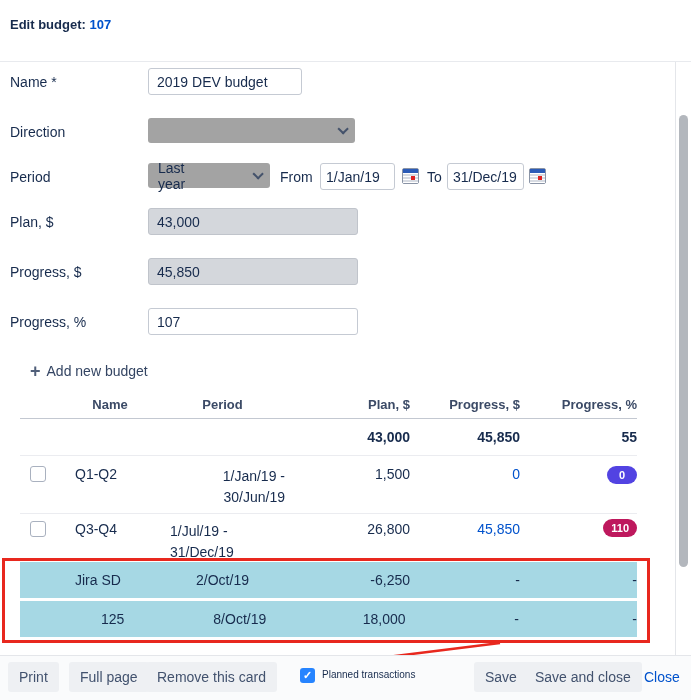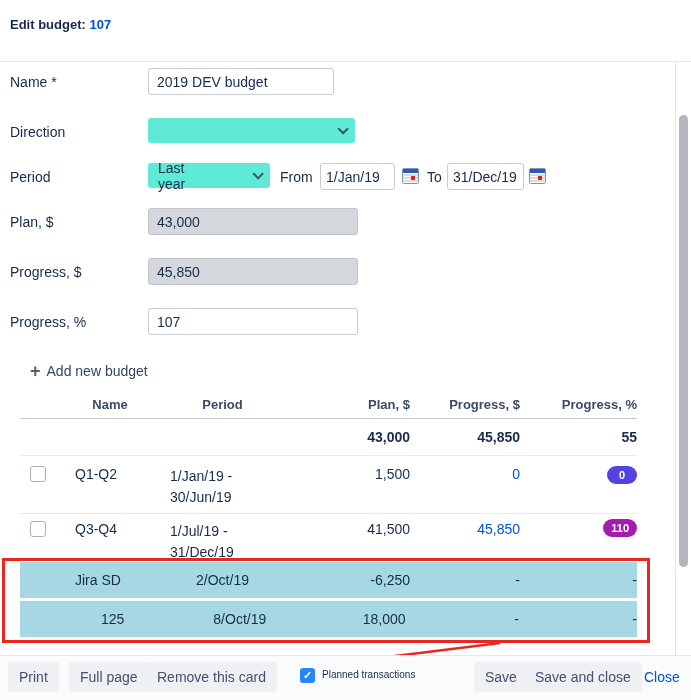--- a/index.html
+++ b/index.html
@@ -10,21 +10,21 @@
   
   .hdr { position:absolute; left:10px; top:17px; font-size:13px; font-weight:bold; }
   .hdr a { color:#0052CC; text-decoration:none; }
   .hdr-divider { position:absolute; left:0; top:61px; width:691px; height:1px; background:#e8eaee; }
 
   
   .flabel { position:absolute; font-size:14px; color:#172B4D; }
   .txt { position:absolute; height:27px; font-family:"Liberation Sans",sans-serif; font-size:14px; color:#172B4D;
          border:1px solid #c5cad3; border-radius:3px; padding:0 8px; background:#fff; }
   .txt.disabled { background:#d4d7dc; border-color:#c0c4cb; }
-  .sel { position:absolute; height:25px; background:#5eead4; border-radius:3px; font-size:14px; color:#172B4D;
+  .sel { position:absolute; height:25px; background:#a3a3a3; border-radius:3px; font-size:14px; color:#172B4D;
          display:flex; align-items:center; padding:0 10px; cursor:pointer;gap:37px; }
   .chev { margin-left:auto; width:8px; height:8px; border-right:2px solid #44526b; border-bottom:2px solid #44526b;
           transform:rotate(45deg) translateY(-3px); }
   .cal { position:absolute; width:17px; height:16px; border:1px solid #8a94a6; border-radius:2px; background:#fff; cursor:pointer; }
   .cal .bar { height:4px; background:#2b5bb7; }
   .cal .grid { position:relative; height:10px;
       background:linear-gradient(#fff 1px, #d7dbe2 1px) 0 0/100% 3px, #fff; }
   .cal .dot { position:absolute; right:3px; top:3px; width:4px; height:4px; background:#d22; }
 
   
@@ -74,21 +74,21 @@
 
 <div id="app">
 
   <div class="hdr">
     <span>Edit budget:</span>
     <a href="#">107</a>
   </div>
   <div class="hdr-divider"></div>
 
   <div class="flabel" style="left:10px; top:74px;">Name *</div>
-  <input class="txt" style="left: 148px; top: 68px; width: 186px;" value="2019 DEV budget">
+  <input class="txt" style="left: 148px; top: 68px; width: 154px;" value="2019 DEV budget">
 
   <div class="flabel" style="left:10px; top:124px;">Direction</div>
   <div class="sel" style="left:148px; top:118px; width:207px;">
     <span></span>
     <span class="chev"></span>
   </div>
 
   <div class="flabel" style="left:10px; top:169px;">Period</div>
   <div class="sel" style="left:148px; top:163px; width:122px;">
     <span>Last year</span>
@@ -143,40 +143,40 @@
     <div class="col-pd">45,850</div>
     <div class="col-pc">55</div>
   </div>
   <div class="divider div-light" style="top:455px;"></div>
 
   <div class="trow brow1">
     <div class="col-c">
         <div class="cb"></div>
       </div>
     <div class="col-n cellpadL">Q1-Q2</div>
-    <div class="col-p period2" style="padding-left:10px;">
+    <div class="col-p period2" style="padding-left:10px;text-align:right;">
       <span>1/Jan/19 -</span><br><span>30/Jun/19</span>
     </div>
     <div class="col-plan">1,500</div>
     <div class="col-pd"><span class="blue">0</span></div>
     <div class="col-pc"><span class="badge" style="background-color: rgb(82, 67, 226);">0</span></div>
   </div>
   <div class="divider div-light" style="top:513px;"></div>
 
   <div class="trow brow2">
     <div class="col-c" style="padding-top:8px;">
         <div class="cb"></div>
       </div>
     <div class="col-n cellpadL" style="padding-top:8px;">Q3-Q4</div>
     <div class="col-p period2" style="padding:8px 0 0 10px;">
       <span>1/Jul/19 -</span><br><span>31/Dec/19</span>
     </div>
-    <div class="col-plan" style="padding-top:8px;">41,500</div>
+    <div class="col-plan" style="padding-top:8px;">26,800</div>
     <div class="col-pd" style="padding-top:8px;"><span class="blue">45,850</span></div>
-    <div class="col-pc" style="padding-top:6px;"><span class="badge" style="background-color: #a21caf;">110</span></div>
+    <div class="col-pc" style="padding-top:6px;"><span class="badge" style="background-color: #be185d;">110</span></div>
   </div>
 
   <div class="trow txrow tx1" style="background-color: rgb(166, 216, 228);">
     <div class="col-c"></div>
     <div class="col-n">Jira SD</div>
     <div class="col-p">2/Oct/19</div>
     <div class="col-plan">-6,250</div>
     <div class="col-pd">-</div>
     <div class="col-pc">-</div>
   </div>

